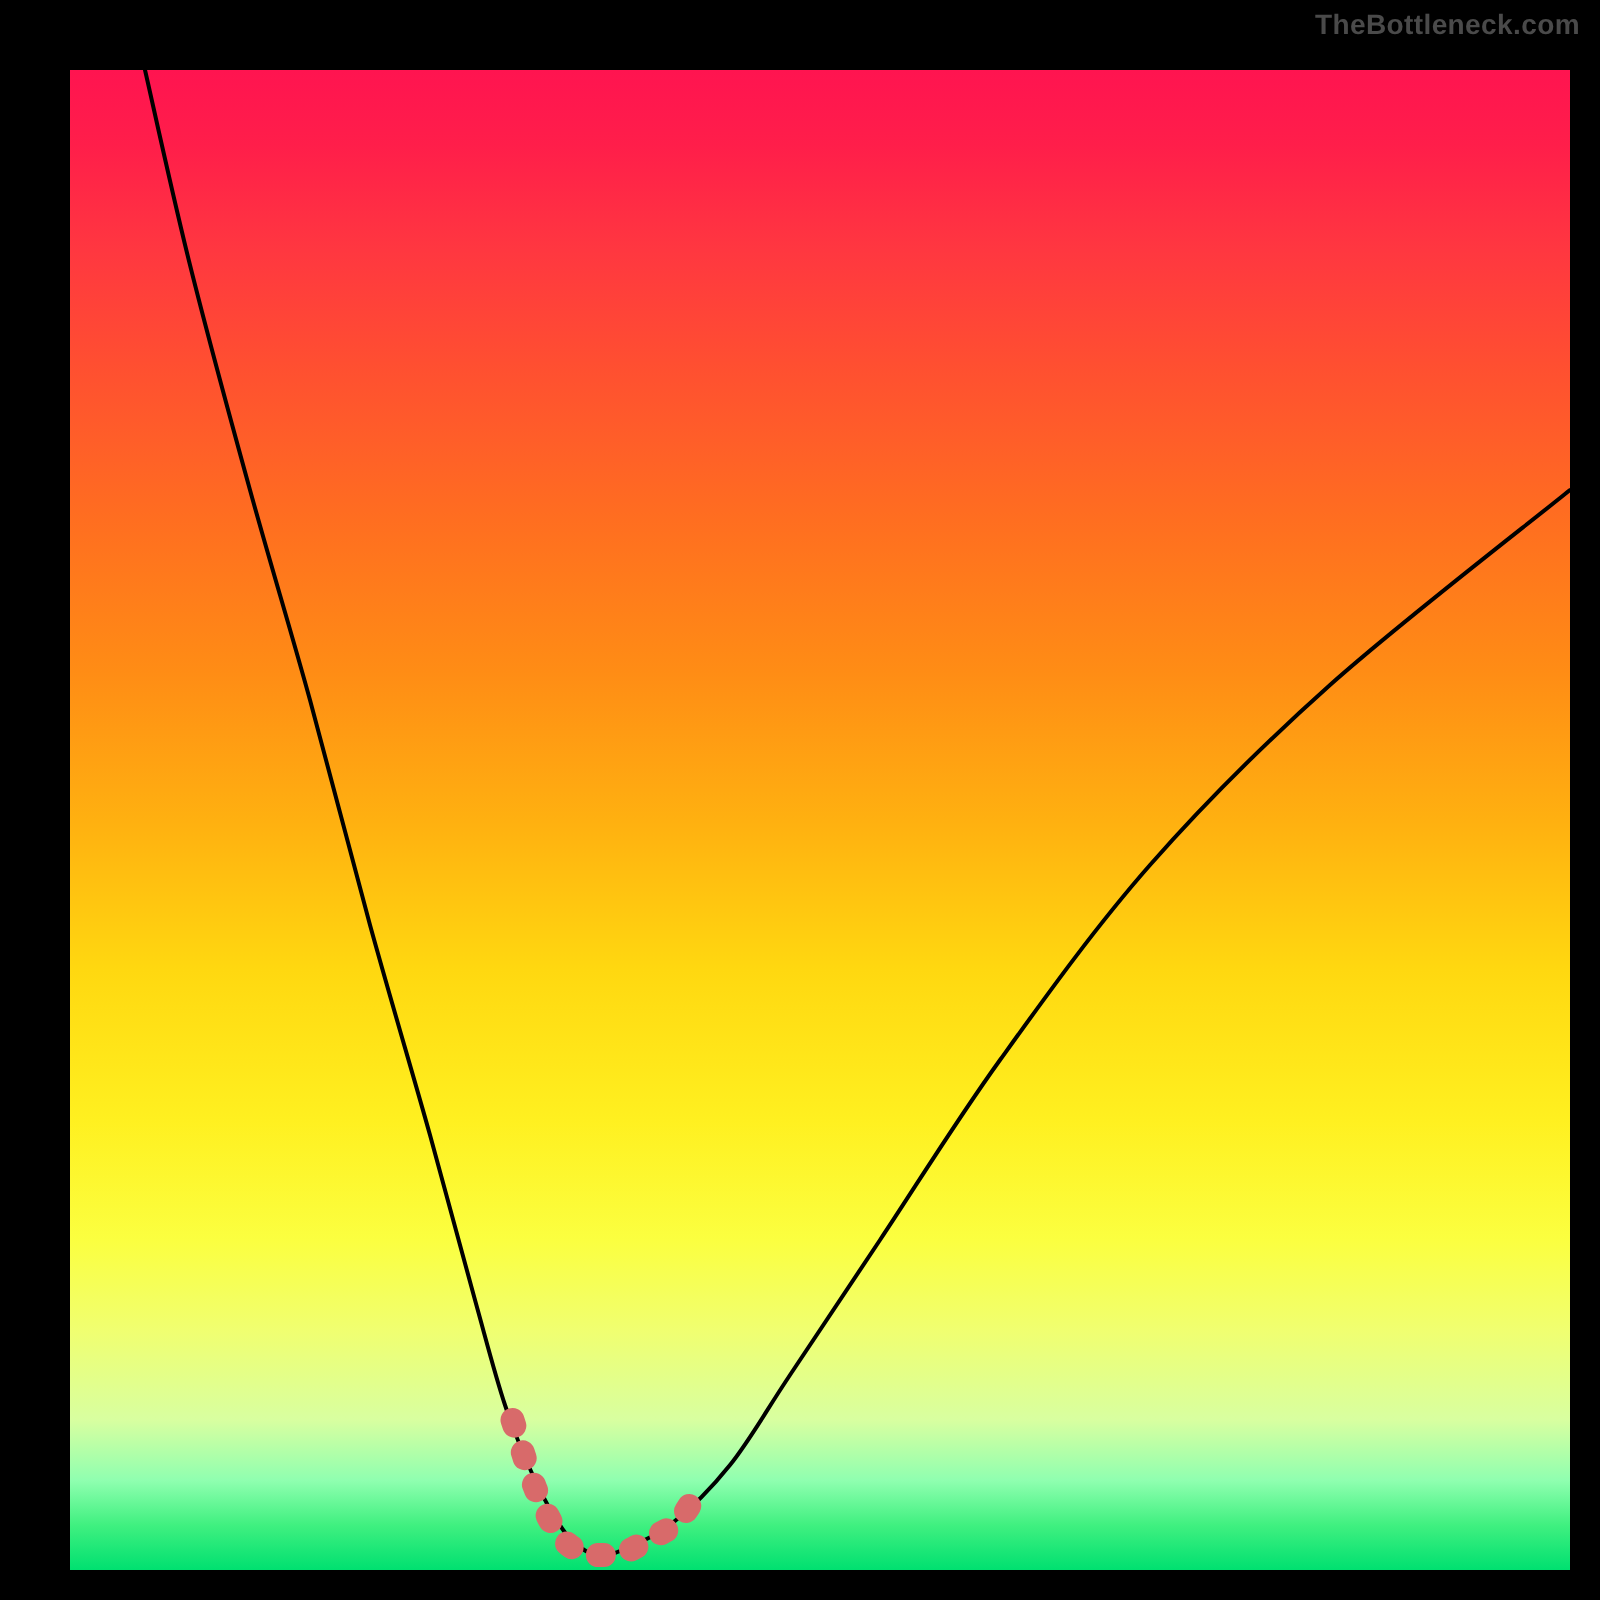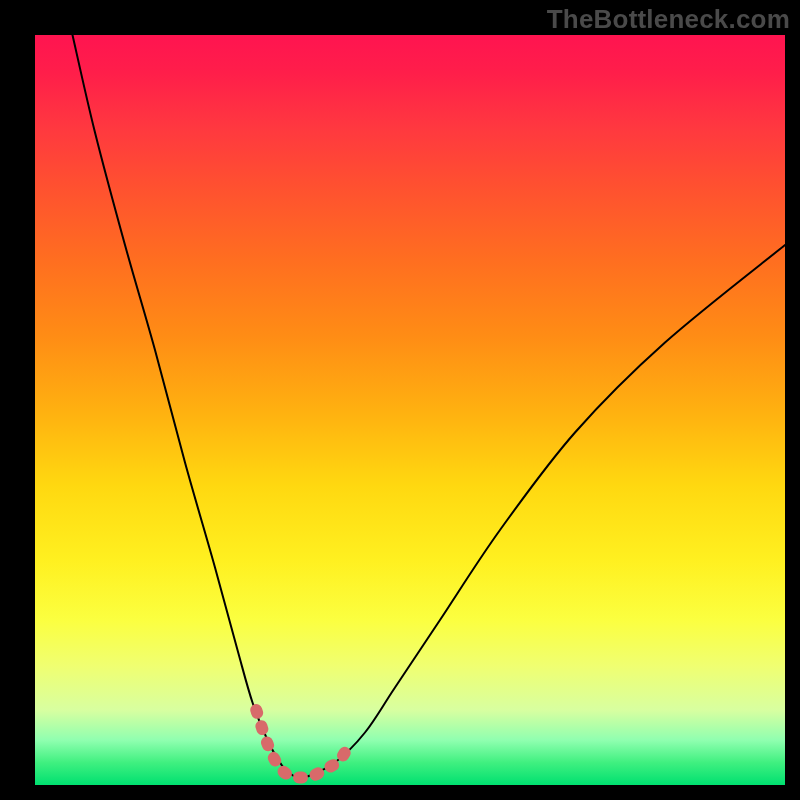--- a/index.html
+++ b/index.html
@@ -9,21 +9,21 @@
     background: #000;
     position: relative;
     font-family: Arial, sans-serif;
     overflow: hidden;
   }
   .watermark {
     position: absolute;
     top: 4px;
     right: 10px;
     color: #4a4a4a;
-    font-size: 26px;
+    font-size: 14px;
     font-weight: bold;
     letter-spacing: 0.2px;
     z-index: 10;
   }
   .plot-area {
     position: absolute;
     left: 35px;
     top: 35px;
     width: 750px;
     height: 750px;

